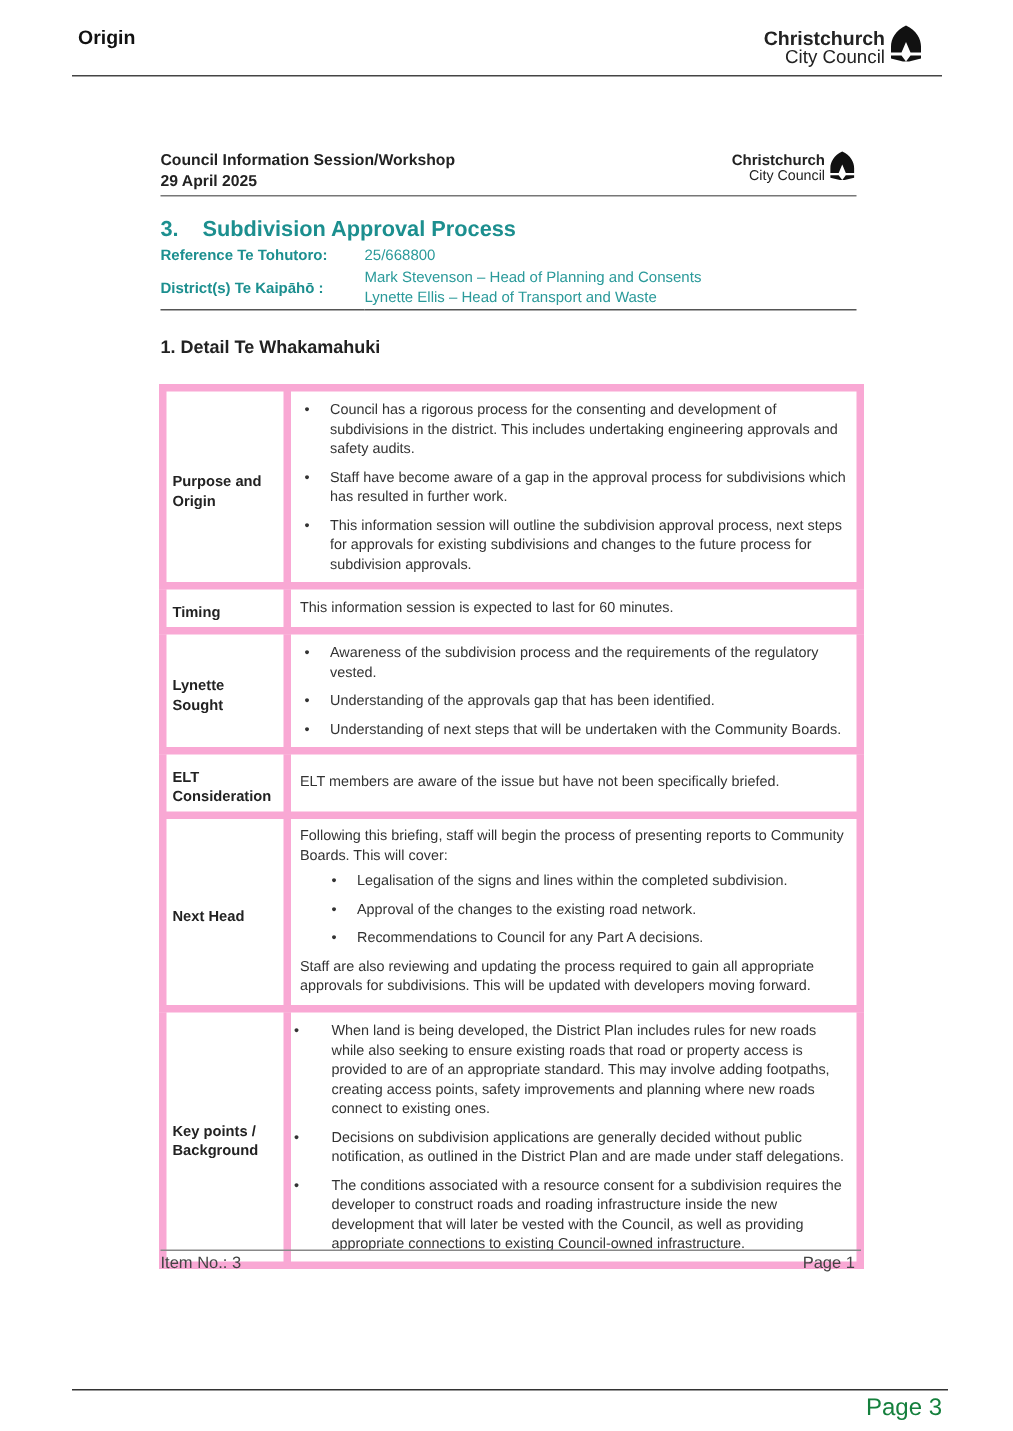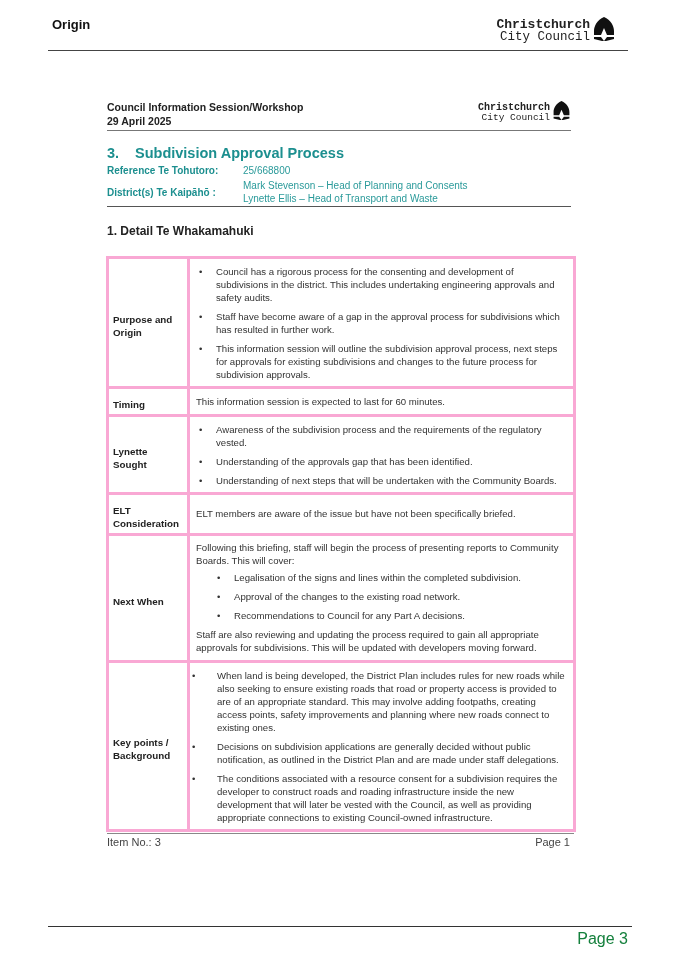--- a/index.html
+++ b/index.html
@@ -4,21 +4,21 @@
 <style>
   html, body { margin: 0; padding: 0; background: #ffffff; }
   body { width: 675px; height: 954px; position: relative; overflow: hidden;
          font-family: "Liberation Sans", "DejaVu Sans", sans-serif; color: #222; }
 
   
   .outer-header { position: absolute; left: 48px; top: 0; width: 580px; height: 50px; border-bottom: 1.5px solid #444; }
   .outer-title { position: absolute; left: 4px; top: 17px; font-size: 13px; font-weight: bold; color: #111; }
 
   .logo { position: absolute; display: flex; align-items: center; }
-  .logo-text { text-align: right; font-family: Liberation Mono, monospace; line-height: 1; }
+  .logo-text { text-align: right; font-family: Liberation Sans, sans-serif; line-height: 1; }
   .logo-text .l1 { font-weight: bold; display: block; }
   .logo-text .l2 { display: block; }
   .logo-mark { display: inline-block; margin-left: 2px; }
   .logo-outer { right: 12px; top: 16px; }
   .logo-outer .l1 { font-size: 13px; }
   .logo-outer .l2 { font-size: 12.5px; }
   .logo-inner { right: 0px; top: 4px; }
   .logo-inner .l1 { font-size: 10px; }
   .logo-inner .l2 { font-size: 9.5px; }
 
@@ -30,21 +30,21 @@
   .section-title { margin-top: 14px; font-size: 14.5px; font-weight: bold; color: #1c8f8f; }
   .section-title .num { display: inline-block; width: 28px; }
   .meta { width: 100%; border-collapse: collapse; margin-top: 2px; border-bottom: 1.5px solid #555; }
   .meta td { font-size: 10px; color: #1c8f8f; padding: 1px 0; vertical-align: middle; line-height: 13px; }
   .meta td.lbl { font-weight: bold; width: 136px; }
   .meta td.val { color: #2a9a9a; }
 
   .detail-heading { margin-top: 17px; font-size: 12px; font-weight: bold; color: #222; }
 
   .detail-table { width: 470px; border-collapse: collapse; margin-top: 18px; margin-left: -1px; }
-  .detail-table td { border: 3px solid #f9a8d4; font-size: 9.6px; line-height: 13px; color: #333; vertical-align: middle; }
+  .detail-table td { border: 5px solid #f9a8d4; font-size: 9.6px; line-height: 13px; color: #333; vertical-align: middle; }
   .detail-table td.lbl { width: 70px; padding: 9px 4px 3px 4px; font-weight: bold; color: #222; font-size: 9.8px; line-height: 13px; }
   .detail-table td.lbl.top { vertical-align: top; }
   .detail-table td.content { padding: 4px 6px 4px 6px; }
   .detail-table ul { margin: 0; padding: 0; list-style: none; }
   .detail-table li { position: relative; padding-left: 20px; margin: 2px 0 6px 0; }
   .detail-table li:last-child { margin-bottom: 1px; }
   .detail-table li::before { content: "•"; position: absolute; left: 3px; top: 0; }
   .detail-table ul.indented li { padding-left: 38px; margin: 4px 0 6px 0; }
   .detail-table ul.indented li::before { left: 21px; }
   .detail-table ul.tight li { padding-left: 21px; }
@@ -147,21 +147,21 @@
         </ul>
       </td>
     </tr>
     <tr>
       <td class="lbl">ELT Consideration</td>
       <td class="content">
             <p>ELT members are aware of the issue but have not been specifically briefed.</p>
           </td>
     </tr>
     <tr>
-      <td class="lbl">Next When</td>
+      <td class="lbl">Next Head</td>
       <td class="content">
         <p>Following this briefing, staff will begin the process of presenting reports to Community Boards. This will cover:</p>
         <ul class="indented">
           <li>Legalisation of the signs and lines within the completed subdivision.</li>
           <li>Approval of the changes to the existing road network.</li>
           <li>Recommendations to Council for any Part A decisions.</li>
         </ul>
         <p>Staff are also reviewing and updating the process required to gain all appropriate approvals for subdivisions.  This will be updated with developers moving forward.</p>
       </td>
     </tr>

